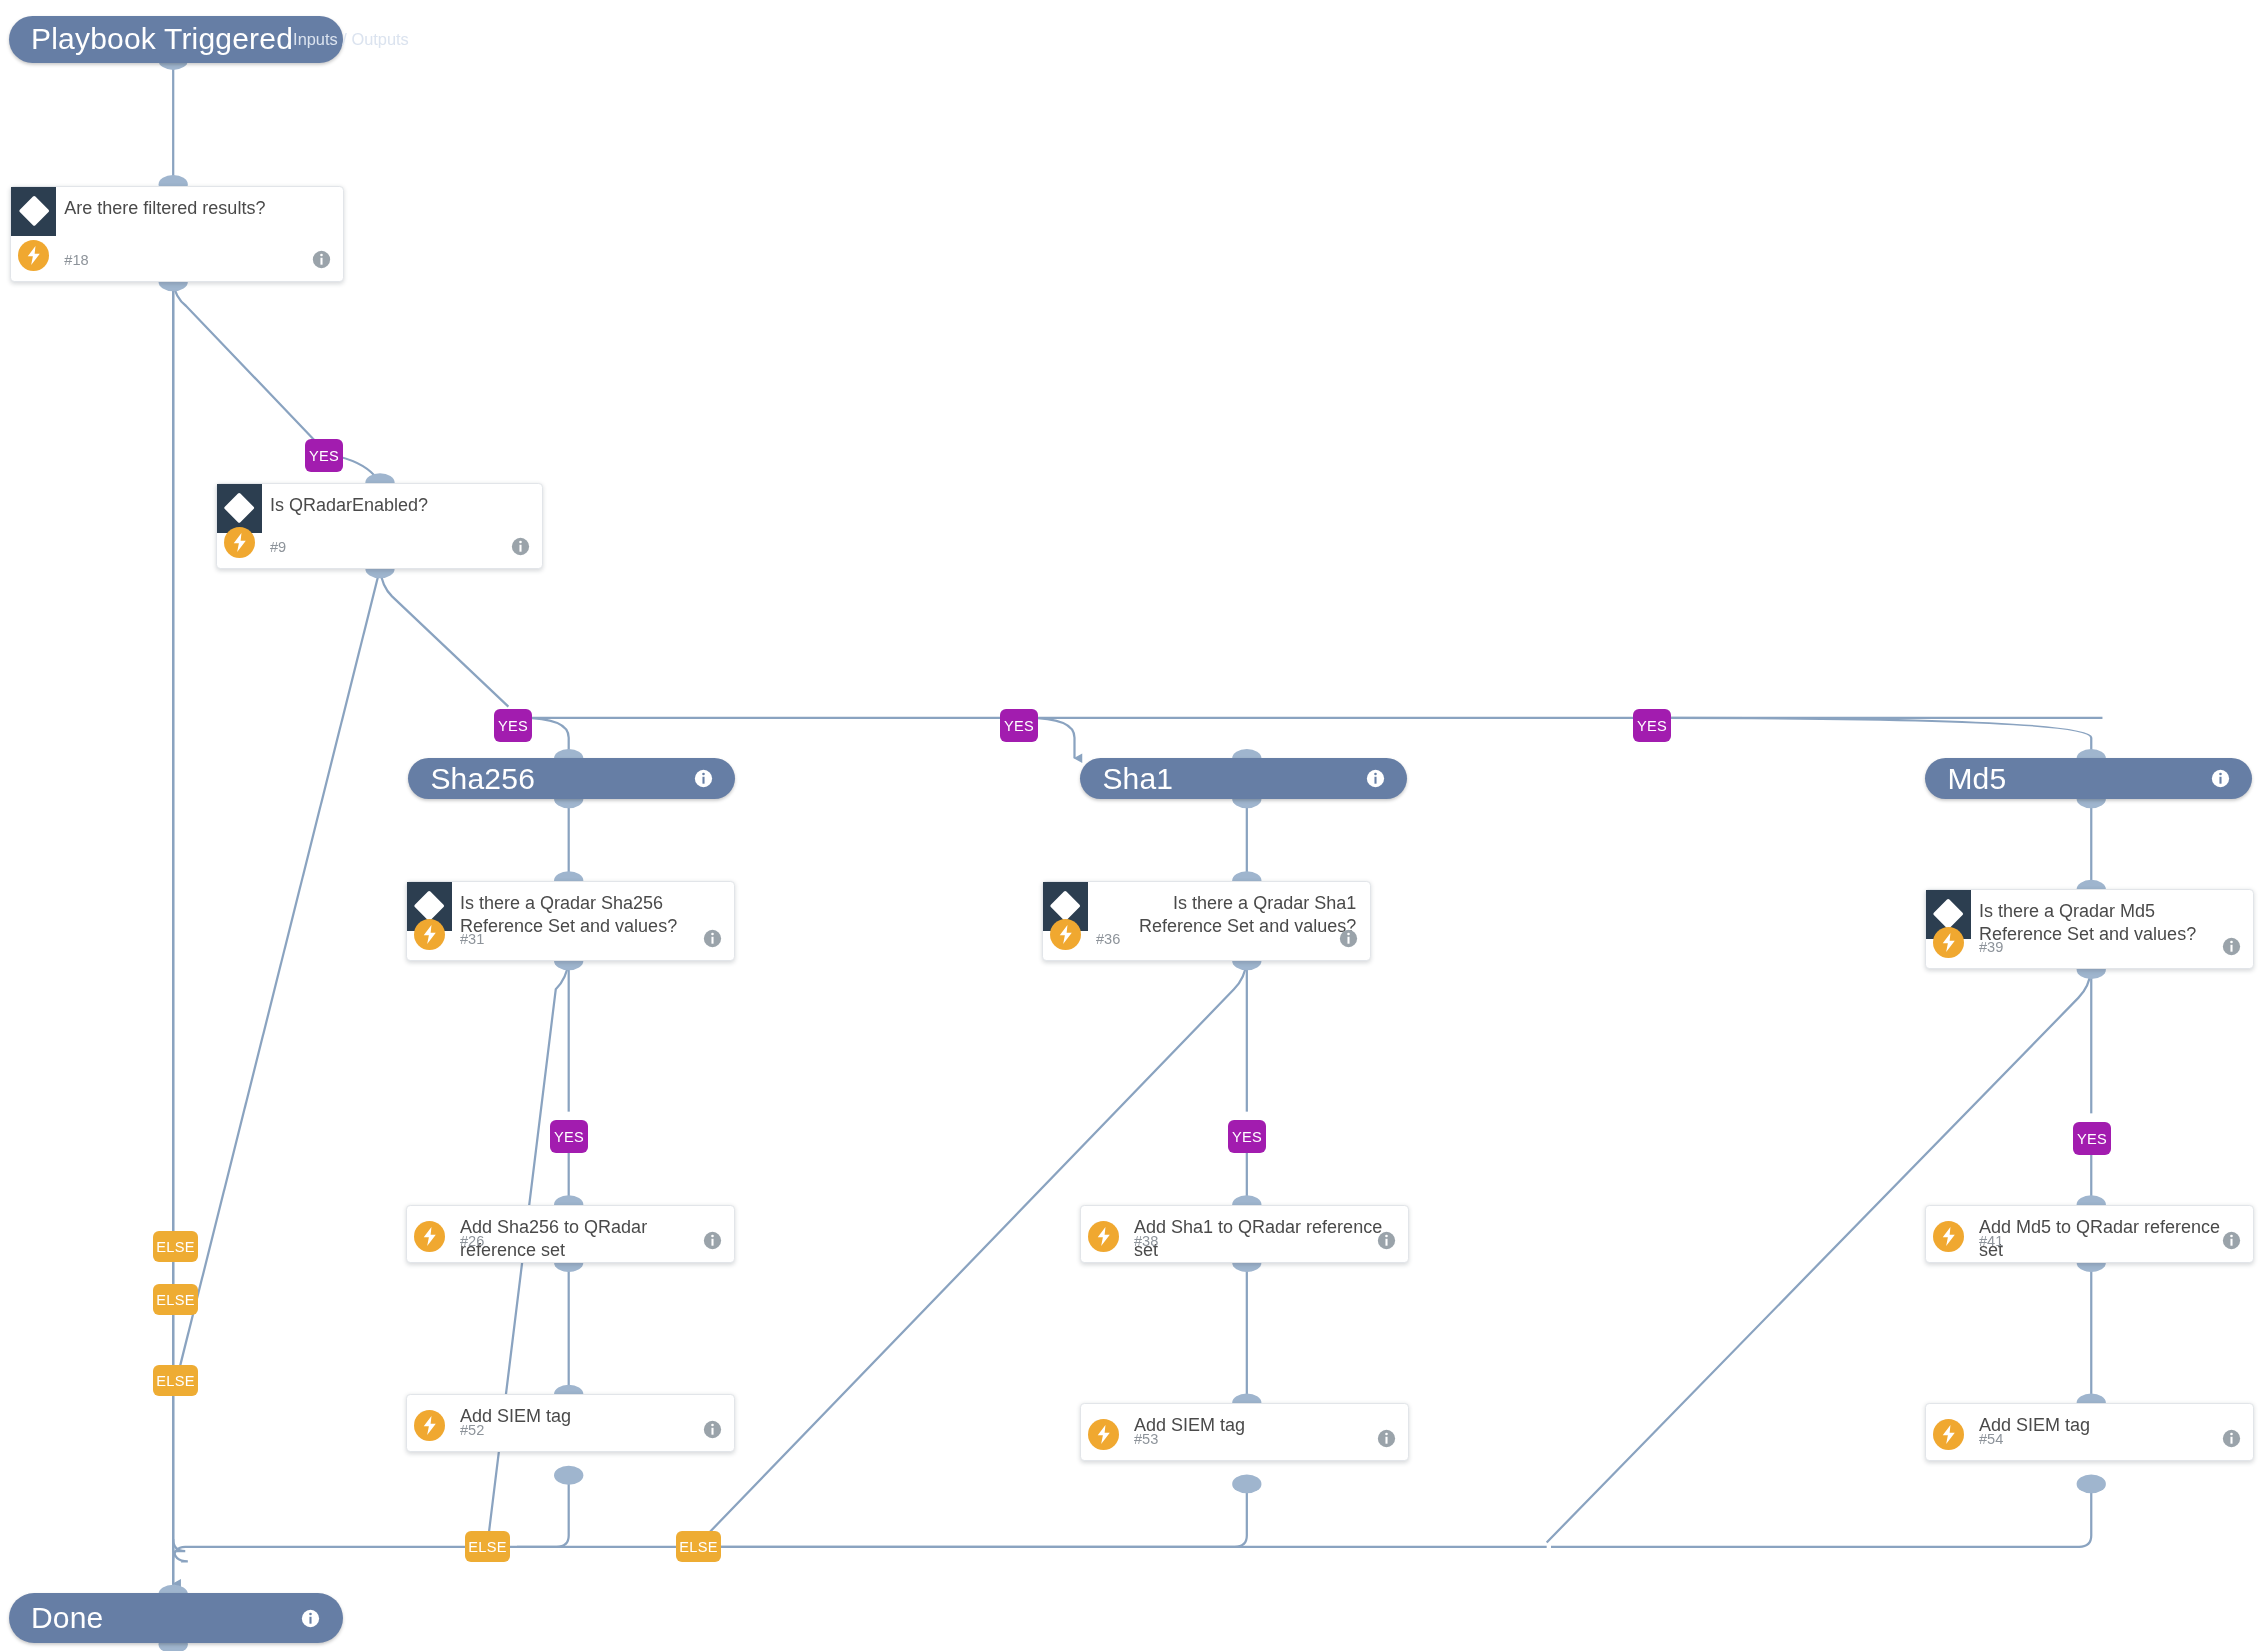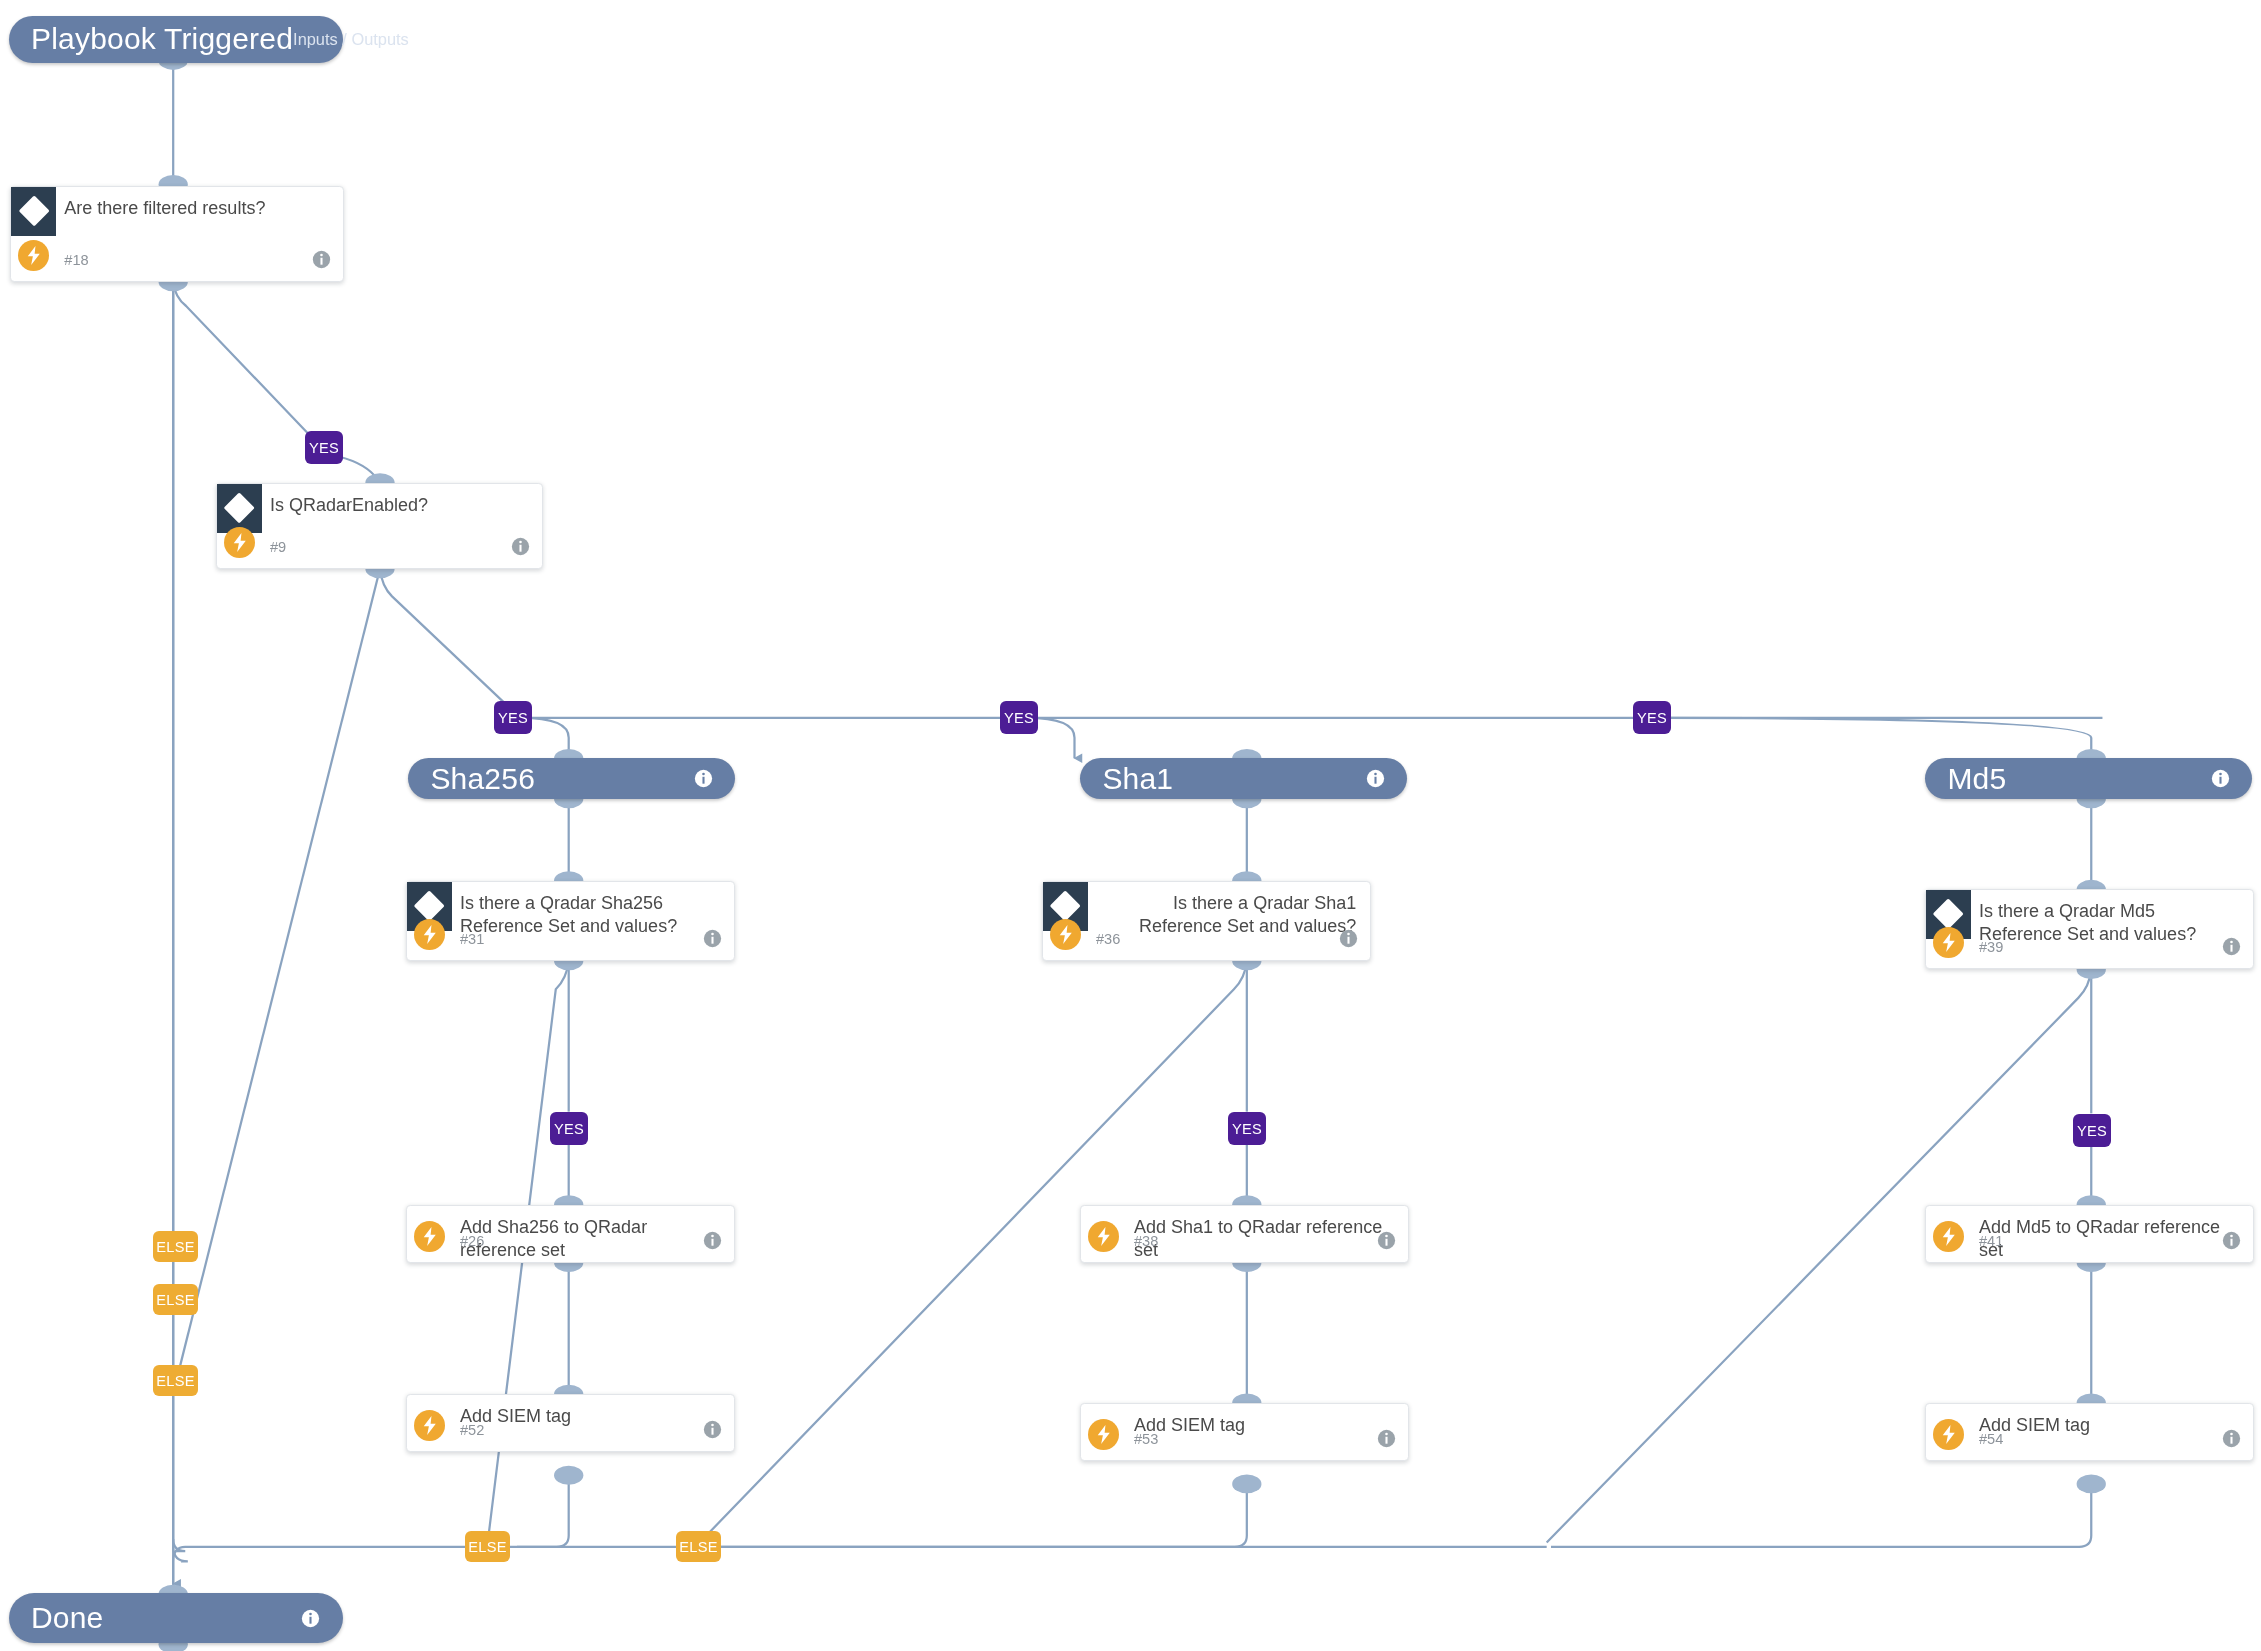--- a/index.html
+++ b/index.html
@@ -111,21 +111,21 @@
     box-sizing:border-box;
     display:flex;
     align-items:center;
     justify-content:center;
     color:#ffffff;
     font-size:14.6px;
     letter-spacing:0.3px;
     border-radius:6px;
     white-space:nowrap;
   }
-  .lbl.yes{ background:#4c1d95; }
+  .lbl.yes{ background:#a21caf;margin-top:8px; }
   .lbl.els{ background:#eeac33; }
 
   
   .diamond{
     width:22.4px;height:22.4px;
     background:#ffffff;
     transform:rotate(45deg);
     border-radius:1.7px;
   }
   svg{display:block;}

